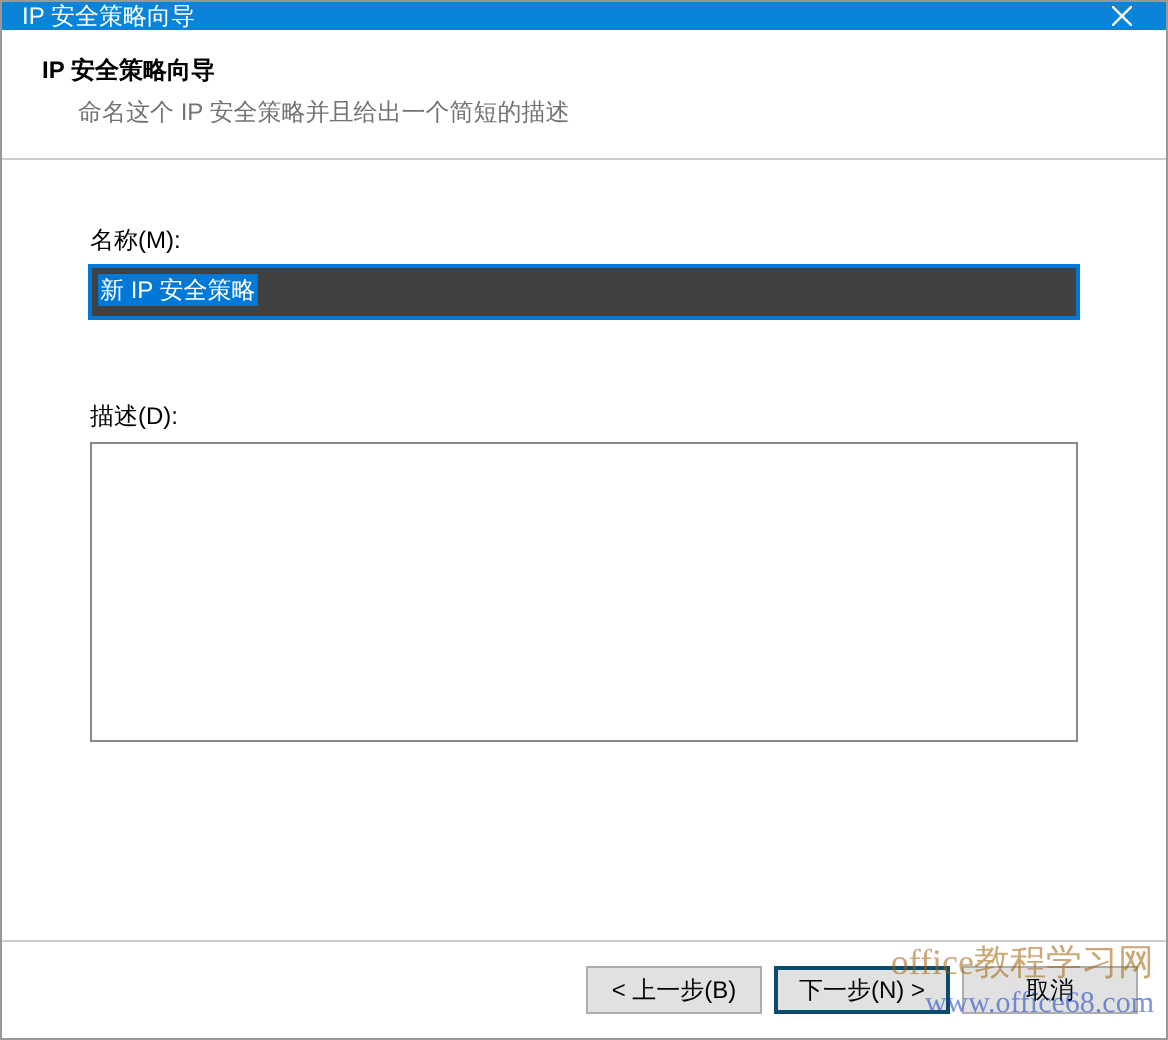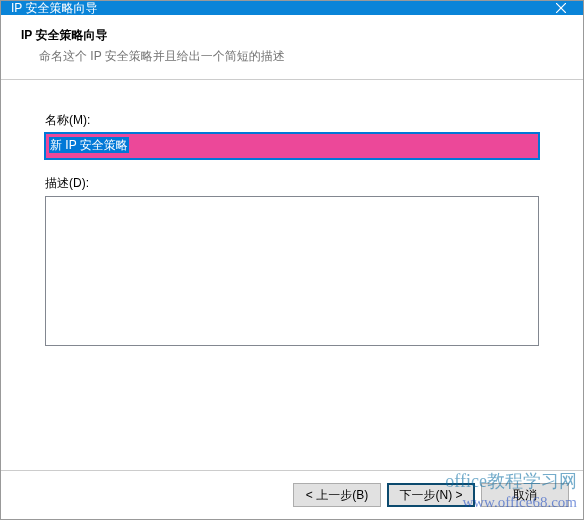--- a/index.html
+++ b/index.html
@@ -43,32 +43,32 @@
   .field-label { margin-bottom: 4px; }
   .name-input {
     width: 100%;
     height: 26px;
     border: 1px solid #7a7a7a;
     outline: 2px solid #0078d7;
     outline-offset: -1px;
     padding: 0;
     font-family: inherit;
     font-size: 12px;
-    background: #ec4899;
+    background: #404040;
   }
   .name-input .sel-wrap {
     display: inline-block;
     margin: 3px 0 0 3px;
   }
   .seltext {
     background: #0078d7;
     color: #fff;
     padding: 1px 1px;
   }
-  .desc-wrap { margin-top: 16px; }
+  .desc-wrap { margin-top: 41px; }
   .desc-area {
     width: 100%;
     height: 150px;
     border: 1px solid #828790;
     background: #fff;
     position: relative;
     font-family: inherit;
     font-size: 12px;
     padding: 3px;
     resize: none;
@@ -112,21 +112,21 @@
     height: 1px; background: #ccc;
   }
   .watermark {
     position: absolute;
     right: 6px; bottom: 8px;
     text-align: right;
     pointer-events: none;
     line-height: 1.2;
     font-family: "SimSun", serif;
   }
-  .watermark .wm1 { color: #0369a1; font-size: 18px; opacity: 0.55; font-weight: 500; }
+  .watermark .wm1 { color: #a16207; font-size: 18px; opacity: 0.55; font-weight: 500; }
   .watermark .wm2 { color: #1040c0; font-size: 15px; opacity: 0.55; }
 </style>
 </head>
 <body>
 
 <div class="titlebar">
   <span class="title">IP 安全策略向导</span>
   <div class="close-btn">
     <svg width="10" height="10" viewBox="0 0 10 10">
       <line x1="0" y1="0" x2="10" y2="10" stroke="#fff" stroke-width="1.2"></line>

